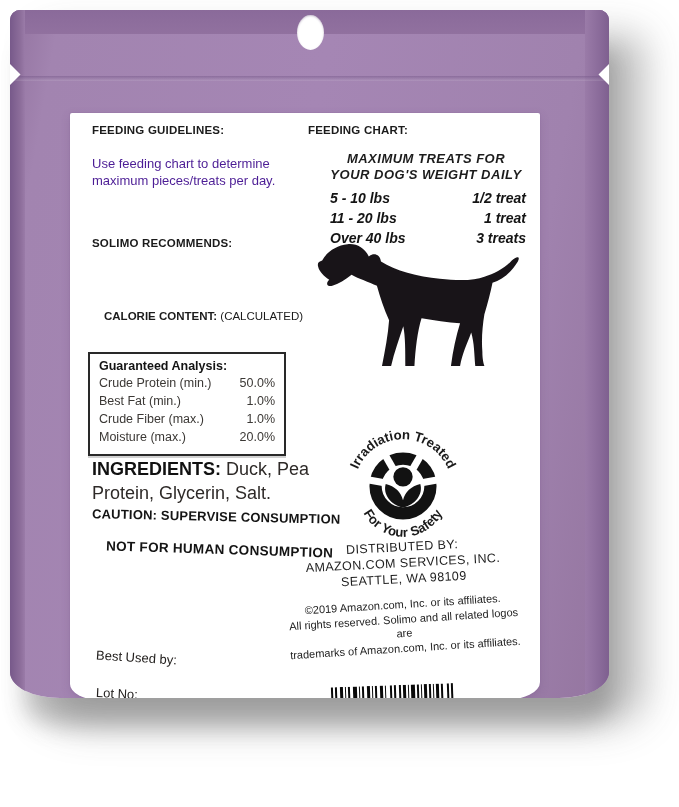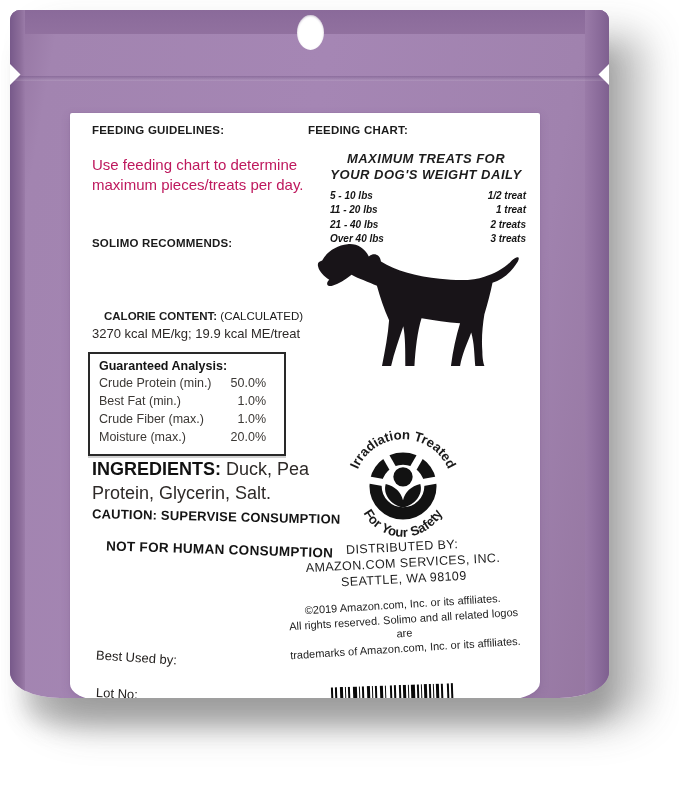--- a/index.html
+++ b/index.html
@@ -26,32 +26,32 @@
   .notch { position:absolute; width:17px; height:17px; background:#ffffff; transform:rotate(45deg); }
   .notch.l { left:-10px; top:56px; } .notch.r { right:-10px; top:56px; }
 
   
   .label { position:absolute; left:60px; top:103px; width:470px; bottom:-2px;
     background:#ffffff; border-radius:2px 2px 36px 30px / 2px 2px 18px 16px;
     box-shadow:0 0 0 1px rgba(140,110,160,.22), 0 3px 10px rgba(100,70,120,.22); }
   .abs { position:absolute; }
 
   .h-bold { font-size:11.5px; font-weight:bold; color:#1b1b1b; letter-spacing:.2px; }
-  .body-gray { font-size:15px; color:#be185d; line-height:1.33; }
-
-  .ga-box { border:2px solid #292929; padding:5px 18px 7px 9px; width:198px; background:#fff;
+  .body-gray { font-size:13px; color:#4c1d95; line-height:1.33; }
+
+  .ga-box { border:2px solid #292929; padding:5px 9px 7px 9px; width:198px; background:#fff;
     box-shadow:0 2px 0 rgba(0,0,0,.18); }
   .ga-title { font-size:12.5px; font-weight:bold; color:#141414; margin-bottom:1px; }
   .ga-row { display:flex; justify-content:space-between; font-size:12.5px;
     color:#3b3835; line-height:1.45; }
 
   .chart { width:216px; text-align:center;font-style:italic; }
   .chart-title { font-size:13px; font-weight:bold; color:#1c1c1c; letter-spacing:.5px; line-height:1.2; }
   .chart-rows { margin-top:7px; width:196px; margin-left:12px; }
-  .chart-row { display:flex; align-items:baseline; font-size:10px; font-weight:bold;
+  .chart-row { display:flex; align-items:baseline; font-size:14px; font-weight:bold;
     color:#141414; line-height:1.42; }
   .leader { flex:1 1 auto; height:10px; margin:0 1px;
     background-image:radial-gradient(circle, #141414 1px, transparent 1.2px);
     background-size:4px 10px; background-position:0 6px; background-repeat:repeat-x; }
 
   .center-col { text-align:center; }
   .dist { font-size:12.5px; color:#1e1e1e; letter-spacing:.4px; line-height:1.28;
     transform:rotate(-3deg); }
   .copyr { font-size:11px; color:#222222; line-height:1.32; transform:rotate(-3.6deg); }
 
@@ -83,21 +83,20 @@
 
       <div class="abs body-gray" style="left:22px; top:42px; width:232px;">Use feeding chart to determine maximum pieces/treats per day.</div>
 
       <div class="abs h-bold" style="left:22px; top:96px;margin-top:28px;">SOLIMO RECOMMENDS:</div>
 
 
       <div class="abs" style="left:22px; top:197px; font-size:11.5px; color:#1b1b1b;">
         <span style="font-weight:bold;margin-left:12px;">CALORIE CONTENT:</span>
         <span>(CALCULATED)</span>
       </div>
-      <div class="abs" style="left:22px; top:213px; font-size:13px; color:#2d2927;">3270 kcal ME/kg; 19.9 kcal ME/treat</div>
 
       <div class="abs ga-box" style="left:18px; top:239px;">
         <div class="ga-title">Guaranteed Analysis:</div>
         <div class="ga-row">
           <span>Crude Protein (min.)</span>
           <span>50.0%</span>
         </div>
         <div class="ga-row">
           <span>Best Fat (min.)</span>
           <span>1.0%</span>
@@ -132,25 +131,20 @@
         <div class="chart-rows">
           <div class="chart-row">
             <span>5 - 10 lbs</span>
             <span class="leader"></span>
             <span>1/2 treat</span>
           </div>
           <div class="chart-row">
             <span>11 - 20 lbs</span>
             <span class="leader"></span>
             <span>1 treat</span>
-          </div>
-          <div class="chart-row">
-            <span>21 - 40 lbs</span>
-            <span class="leader"></span>
-            <span>2 treats</span>
           </div>
           <div class="chart-row">
             <span>Over 40 lbs</span>
             <span class="leader"></span>
             <span>3 treats</span>
           </div>
         </div>
       </div>
 
       <svg class="abs" style="left:240px; top:117px;" width="218" height="140" viewBox="0 0 215 138">

